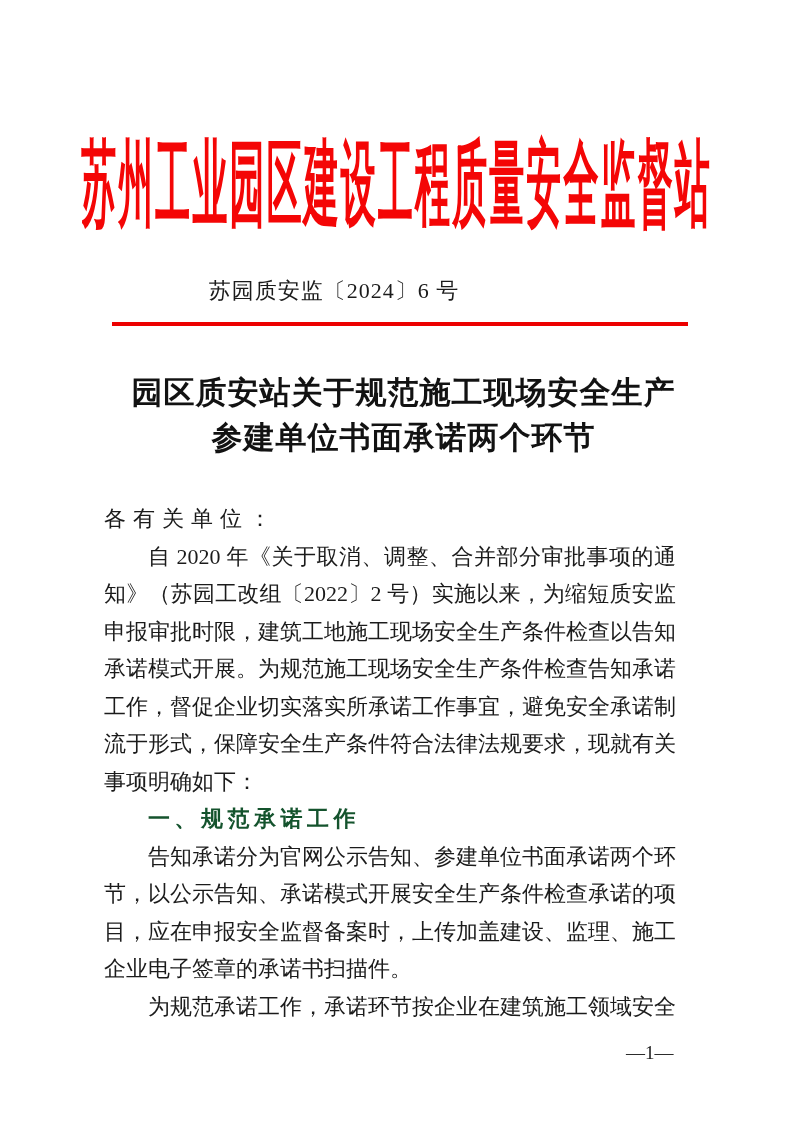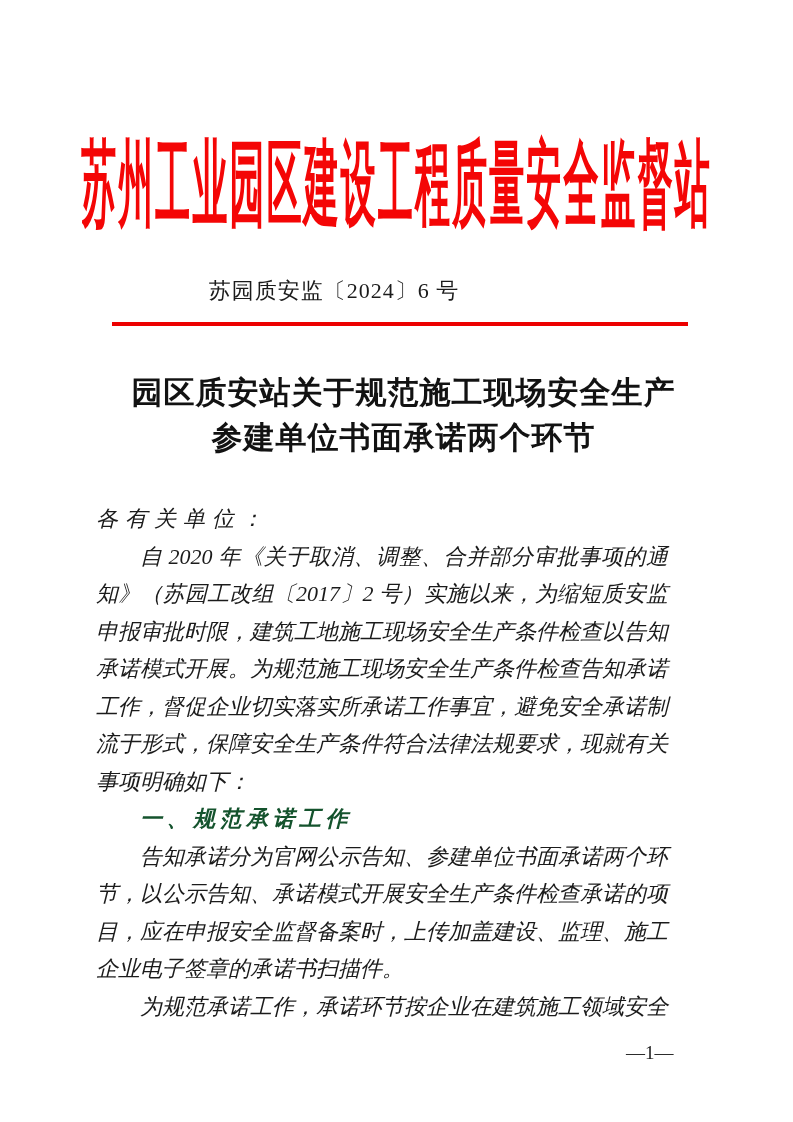--- a/index.html
+++ b/index.html
@@ -72,27 +72,26 @@
     font-weight: bold;
     line-height: 45px;
     letter-spacing: 1px;
     color: #121212;
   }
 
   
   .doc-body {
     position: absolute;
     top: 500px;
-    left: 96px;
+    left: 104px;
     width: 572px;
     font-size: 22px;
     line-height: 37.5px;
     text-align: justify;
     color: #1b1b1b;
-    font-style: italic;
   }
   .doc-body p {
     margin: 0;
     padding: 0;
   }
   .salutation {
     letter-spacing: 7px;
     text-align: left;
   }
   .para {
@@ -131,21 +130,21 @@
 
   <div class="red-rule" style="background: rgb(236, 0, 0);"></div>
 
   <div class="doc-title">
     <div>园区质安站关于规范施工现场安全生产</div>
     <div>参建单位书面承诺两个环节</div>
   </div>
 
   <div class="doc-body">
     <p class="salutation">各有关单位：</p>
-    <p class="para">自 2020 年《关于取消、调整、合并部分审批事项的通知》（苏园工改组〔2017〕2 号）实施以来，为缩短质安监申报审批时限，建筑工地施工现场安全生产条件检查以告知承诺模式开展。为规范施工现场安全生产条件检查告知承诺工作，督促企业切实落实所承诺工作事宜，避免安全承诺制流于形式，保障安全生产条件符合法律法规要求，现就有关事项明确如下：</p>
+    <p class="para">自 2020 年《关于取消、调整、合并部分审批事项的通知》（苏园工改组〔2022〕2 号）实施以来，为缩短质安监申报审批时限，建筑工地施工现场安全生产条件检查以告知承诺模式开展。为规范施工现场安全生产条件检查告知承诺工作，督促企业切实落实所承诺工作事宜，避免安全承诺制流于形式，保障安全生产条件符合法律法规要求，现就有关事项明确如下：</p>
     <p class="section-heading">一、规范承诺工作</p>
     <p class="para">告知承诺分为官网公示告知、参建单位书面承诺两个环节，以公示告知、承诺模式开展安全生产条件检查承诺的项目，应在申报安全监督备案时，上传加盖建设、监理、施工企业电子签章的承诺书扫描件。</p>
     <p class="para">为规范承诺工作，承诺环节按企业在建筑施工领域安全</p>
   </div>
 
   <div class="page-number">—1—</div>
 
 </div>
 
 </body></html>

